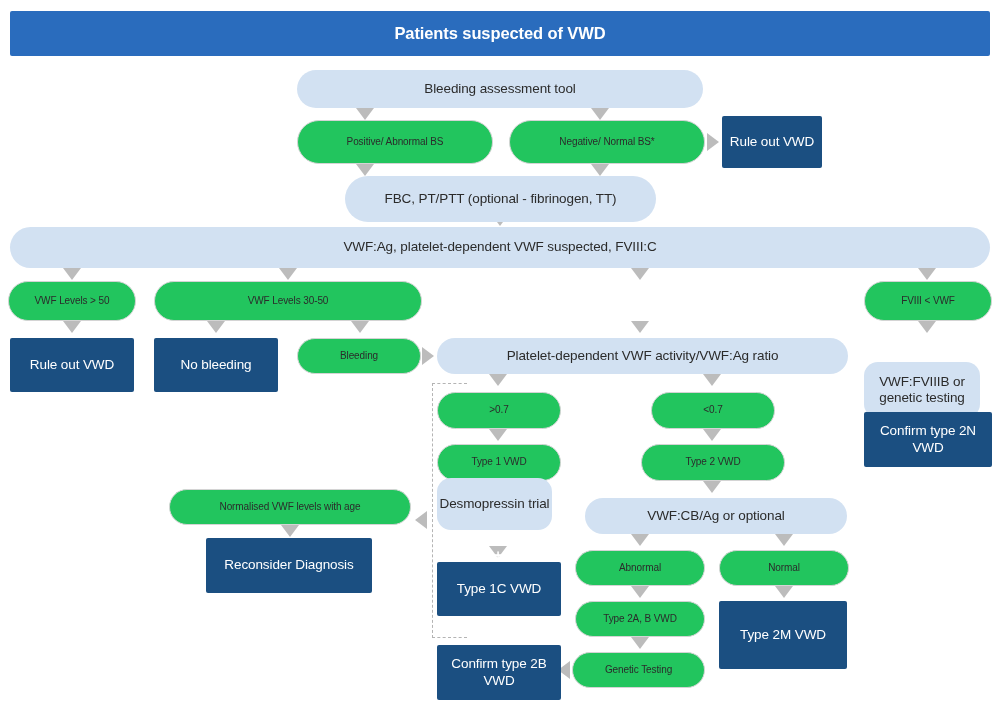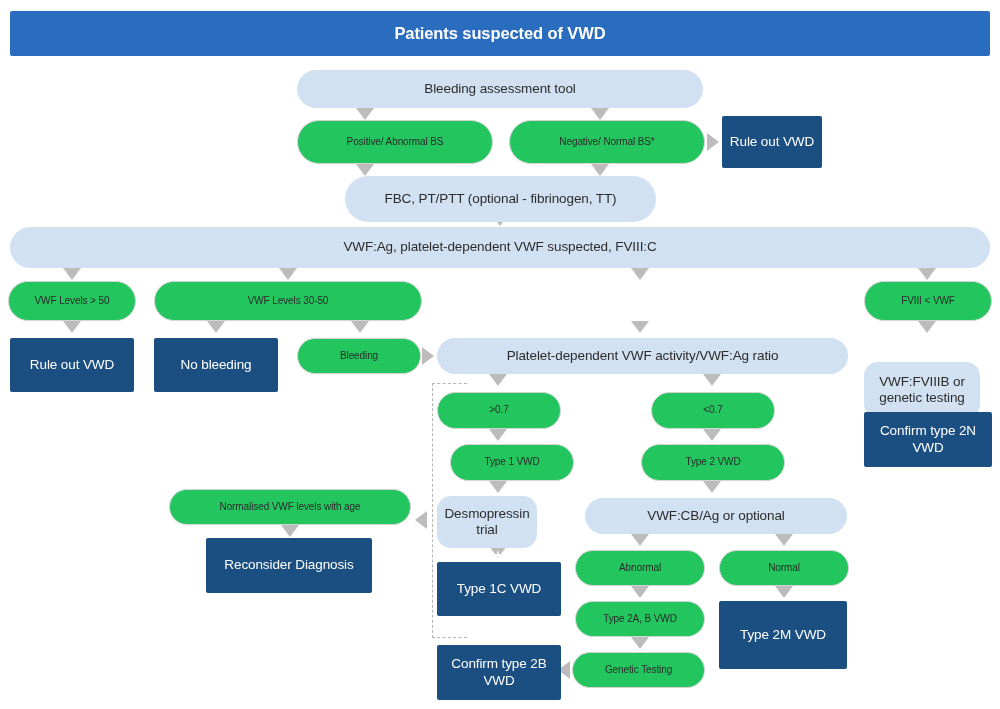--- a/index.html
+++ b/index.html
@@ -174,28 +174,28 @@
 
   <div class="dashed-group" style="left:432px; top:383px; width:34px; height:253px;"></div>
 
   <div class="node pill" style="left:437px; top:392px; width:124px; height:37px;">&gt;0.7</div>
 
   <div class="node pill" style="left:651px; top:392px; width:124px; height:37px;">&lt;0.7</div>
 
   <div class="arrow-down" style="left:489px; top:429px;"></div>
   <div class="arrow-down" style="left:703px; top:429px;"></div>
 
-  <div class="node pill" style="left:450px; top:444px; width:124px; height:37px;">Type 1 VWD</div>
+  <div class="node pill" style="left:437px; top:444px; width:124px; height:37px;">Type 1 VWD</div>
 
   <div class="node pill" style="left:641px; top:444px; width:144px; height:37px;">Type 2 VWD</div>
 
   <div class="arrow-down" style="left:489px; top:481px;"></div>
   <div class="arrow-down" style="left:703px; top:481px;"></div>
 
-  <div class="node lightbar soft" style="left:437px; top:496px; width:100px; height:52px; flex-direction:column;">Desmopressin trial</div>
+  <div class="node lightbar soft" style="left:437px; top:478px; width:115px; height:52px; flex-direction:column;">Desmopressin trial</div>
 
   <div class="node lightbar" style="left:585px; top:498px; width:262px; height:36px;">VWF:CB/Ag or optional</div>
 
   <div class="arrow-left" style="left:415px; top:511px;"></div>
 
   <div class="node pill" style="left:169px; top:489px; width:242px; height:36px;">Normalised VWF levels with age</div>
 
   <div class="arrow-down" style="left:281px; top:525px;"></div>
 
   <div class="node navy" style="left:206px; top:538px; width:166px; height:55px;">Reconsider Diagnosis</div>

